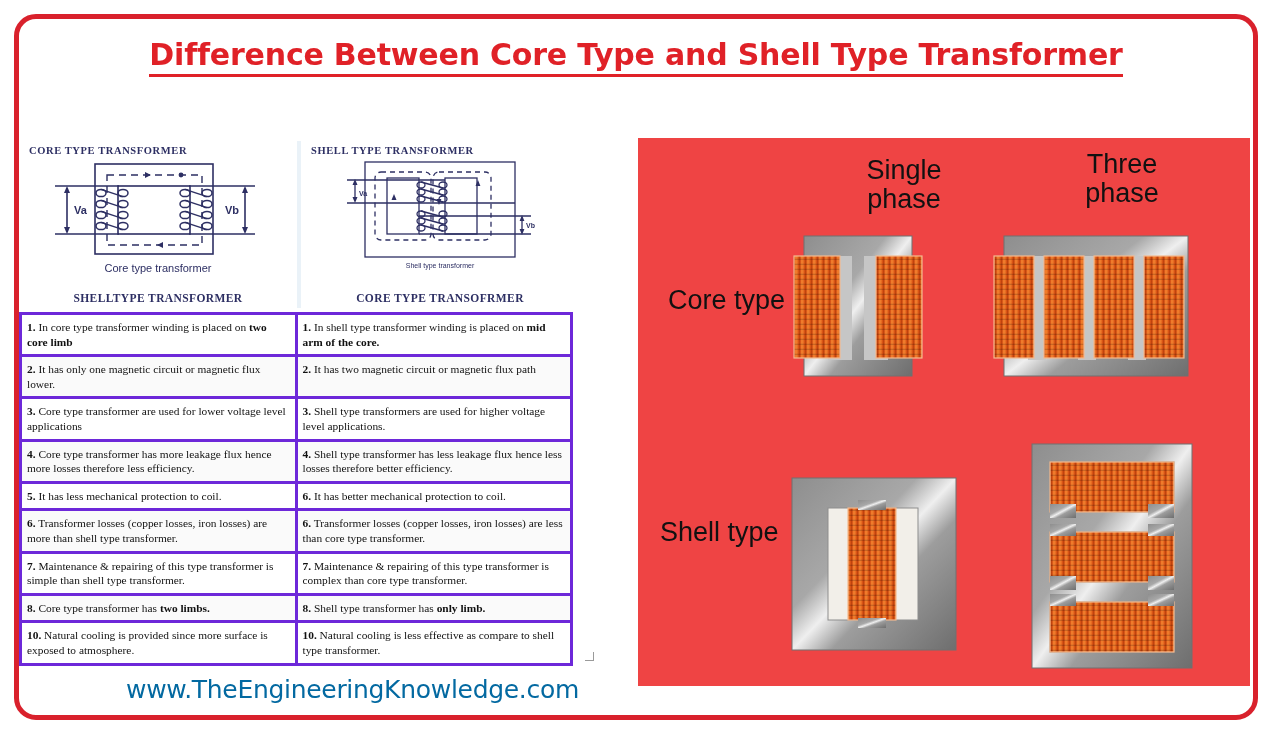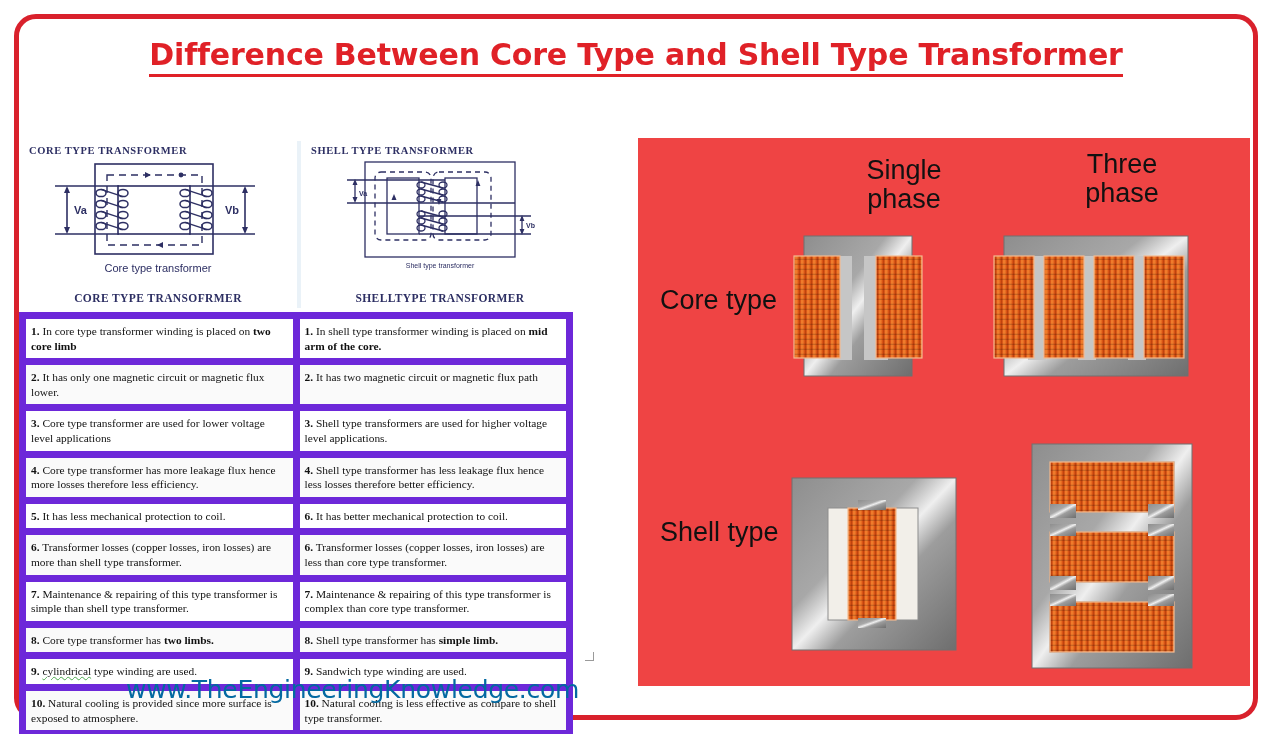--- a/index.html
+++ b/index.html
@@ -91,21 +91,21 @@
     padding:1px 0 4px 0;
   }
   table.cmp{
     border-collapse:collapse;
     width:554px;
     margin-top:4px;
     table-layout:fixed;
     background:#ffffff;
   }
   table.cmp td{
-    border:7px solid #6d28d9;
+    border:3px solid #6d28d9;
     font-family:"Liberation Serif", serif;
     font-size:11.4px;
     line-height:1.28;
     color:#111111;
     padding:5px 6px 5px 5px;
     vertical-align:top;
     width:50%;
   }
   table.cmp tr:nth-child(even) td{ background:#fafafa; }
   table.cmp tr:nth-child(odd) td{ background:#ffffff; }
@@ -147,21 +147,21 @@
   .rp-label{
     position:absolute;
     font-family:"Liberation Sans", sans-serif;
     font-size:27px;
     color:#111111;
     line-height:1.08;
     white-space:pre-line;
   }
   #lbl-single{ left:196px; top:18px; text-align:center; width:140px;}
   #lbl-three { left:414px; top:12px; text-align:center; width:140px;}
-  #lbl-core  { left:22px;  top:148px; }
+  #lbl-core  { left:30px;  top:148px; }
   #lbl-shell { left:22px;  top:380px; }
   .unit{ position:absolute; }
 </style>
 </head>
 <body>
 
 <div id="page">
 
   <div class="redframe"></div>
 
@@ -288,22 +288,22 @@
             <line x1="106" y1="69" x2="128" y2="75"></line>
           </g>
           <text x="44" y="40" font-family="Liberation Sans, sans-serif" font-size="7" font-weight="bold" fill="#2d2f63">Va</text>
           <text x="211" y="72" font-family="Liberation Sans, sans-serif" font-size="7" font-weight="bold" fill="#2d2f63">Vb</text>
         </svg>
         <div class="cap-small tiny">Shell type transformer</div>
       </div>
     </div>
 
     <div class="subhead-row">
+      <div class="subhead">SHELLTYPE TRANSFORMER</div>
       <div class="subhead">CORE TYPE TRANSOFRMER</div>
-      <div class="subhead">SHELLTYPE TRANSFORMER</div>
     </div>
 
     <table class="cmp">
       <tbody id="cmp-body">
           <tr>
             <td><span class="num">1.</span> <span>In core type transformer winding is placed on </span><b>two core limb</b></td>
             <td><span class="num">1.</span> <span>In shell type transformer winding is placed on </span><b>mid arm of the core.</b></td>
           </tr>
           <tr>
             <td><span class="num">2.</span> <span>It has only one magnetic circuit or magnetic flux lower.</span></td>
@@ -324,25 +324,21 @@
           <tr>
             <td><span class="num">6.</span> <span>Transformer losses (copper losses, iron losses) are more than shell type transformer.</span></td>
             <td><span class="num">6.</span> <span>Transformer losses (copper losses, iron losses) are less than core type transformer.</span></td>
           </tr>
           <tr>
             <td><span class="num">7.</span> <span>Maintenance &amp; repairing of this type transformer is simple than shell type transformer.</span></td>
             <td><span class="num">7.</span> <span>Maintenance &amp; repairing of this type transformer is complex than core type transformer.</span></td>
           </tr>
           <tr>
             <td><span class="num">8.</span> <span>Core type transformer has </span><b>two limbs.</b></td>
-            <td><span class="num">8.</span> <span>Shell type transformer has </span><b>simple limb.</b></td>
-          </tr>
-          <tr>
-            <td><span class="num">9.</span> <span class="sq-underline">cylindrical</span><span> type winding are used.</span></td>
-            <td><span class="num">9.</span> <span>Sandwich type winding are used.</span></td>
+            <td><span class="num">8.</span> <span>Shell type transformer has </span><b>only limb.</b></td>
           </tr>
           <tr>
             <td><span class="num">10.</span> <span>Natural cooling is provided since more surface is exposed to atmosphere.</span></td>
             <td><span class="num">10.</span> <span>Natural cooling is less effective as compare to shell type transformer.</span></td>
           </tr>
         </tbody>
     </table>
 
     <div class="corner-mark"></div>
   </div>

